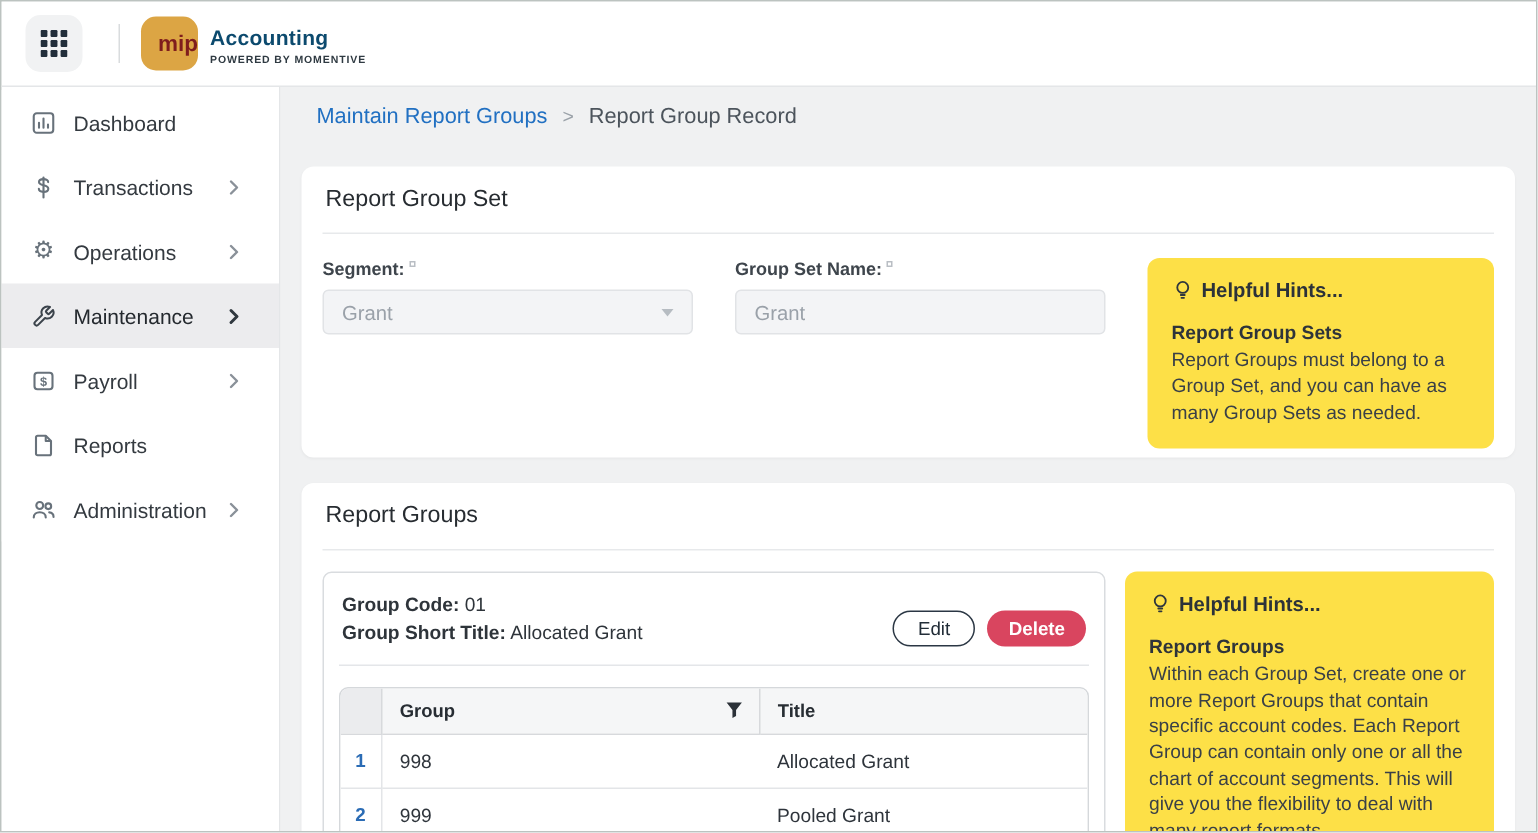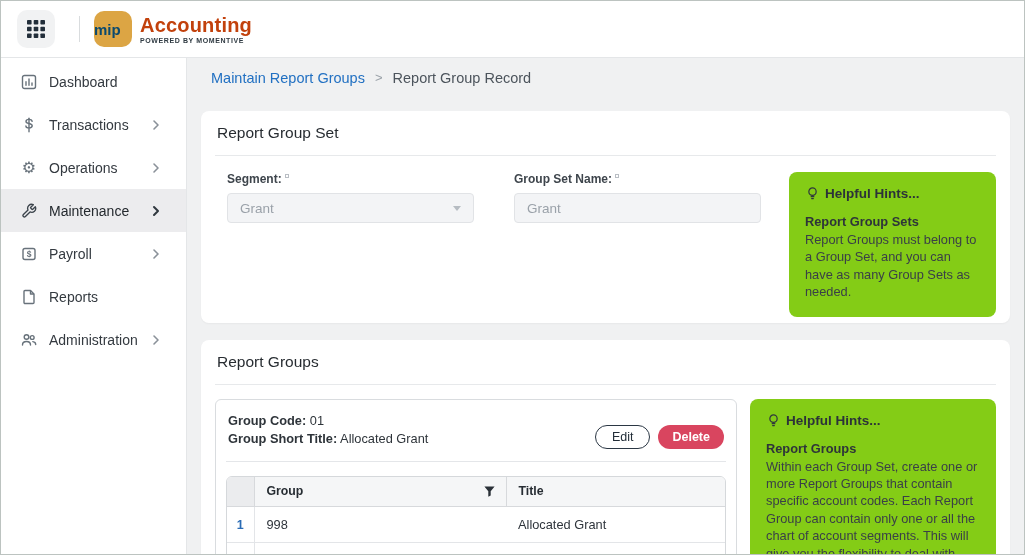--- a/index.html
+++ b/index.html
@@ -16,24 +16,24 @@
   }
   .grid-btn {
     width: 38px; height: 38px; border: none; border-radius: 10px;
     background: #f1f2f3; display: flex; align-items: center; justify-content: center;
     cursor: pointer;
   }
   .hdr-divider { width: 1px; height: 26px; background: #d9dcde; margin: 0 14px 0 24px; }
   .brand { display: flex; align-items: center; }
   .mip-logo {
     width: 38px; height: 36px; background: #dca544; border-radius: 10px;
-    color: #0c4a6e; font-weight: bold; font-size: 15px;
-    display: flex; align-items: center; justify-content: flex-start; margin-right: 8px;
-  }
-  .brand-product { color: #c2410c; font-size: 20px; font-weight: 600; letter-spacing: .2px; line-height: 22px; }
+    color: #7f1d1d; font-weight: bold; font-size: 15px;
+    display: flex; align-items: center; justify-content: flex-end; margin-right: 8px;
+  }
+  .brand-product { color: #0c4a6e; font-size: 14px; font-weight: 600; letter-spacing: .2px; line-height: 22px; }
   .brand-tagline { color: #2f3a42; font-size: 7px; font-weight: bold; letter-spacing: .6px; margin-top: 1px; }
   
   .sidebar {
     position: absolute; top: 57px; left: 0; bottom: 0; width: 186px;
     background: #ffffff; border-right: 1px solid #e4e6e8; padding-top: 2px; z-index: 4;
   }
   .nav-item {
     height: 43px; display: flex; align-items: center;
     padding: 0 24px 0 18px; cursor: pointer; background: #ffffff;
   }
@@ -51,32 +51,32 @@
   .bc-current { color: #4c545c; }
   .card {
     background: #ffffff; border-radius: 8px; margin: 0 14px 17px 14px;
     padding: 12px 14px 6px 14px; box-shadow: 0 1px 2px rgba(0,0,0,.04);
   }
   .card-title { font-size: 15.5px; font-weight: 500; color: #272c31; line-height: 20px; padding-left: 2px; }
   .card-divider { height: 1px; background: #e7e9eb; margin-top: 12px; }
   .card-body { display: flex; align-items: flex-start; margin-top: 16px; }
   
   .fields-row { display: flex; }
-  .field { width: 247px; margin-right: 28px; margin-left: 12px; }
+  .field { width: 247px; margin-right: 28px; }
   .field-label { font-size: 12px; font-weight: bold; color: #3e454c; display: block; }
   .req { display: inline-block; width: 4px; height: 4px; border: 1px solid #b9bec4; margin-left: 3px; transform: translateY(-5px); }
   .select-box, .input-box {
     margin-top: 7px; height: 30px; background: #f3f4f6; border: 1px solid #e1e3e6;
     border-radius: 4px; padding: 0 12px; display: flex; align-items: center;
     justify-content: space-between; font-size: 13.5px; color: #9aa1a9;
   }
   .caret { width: 0; height: 0; border-left: 4px solid transparent; border-right: 4px solid transparent; border-top: 5px solid #b6bcc2; }
   
   .hints {
-    width: 246px; margin-left: auto; background: #84cc16; border-radius: 8px;
+    width: 246px; margin-left: auto; background: #fde047; border-radius: 8px;
     padding: 14px 16px 16px 16px;
   }
   .hints-title { display: flex; align-items: center; font-size: 13.5px; font-weight: bold; color: #2c3239; }
   .hints-title svg { margin-right: 5px; }
   .hints-subtitle { font-size: 12.8px; font-weight: bold; color: #2e343a; margin-top: 13px; }
   .hints-body { font-size: 12.8px; color: #3a4047; line-height: 1.36; margin-top: 2px; }
   
   .record-card { width: 522px; border: 1px solid #d9dcdf; border-radius: 6px; padding: 12px 10px 20px 10px; background: #fff; }
   .record-top { display: flex; align-items: flex-end; padding: 0 2px; }
   .record-line { font-size: 12.8px; color: #2e343a; line-height: 18.5px; }

